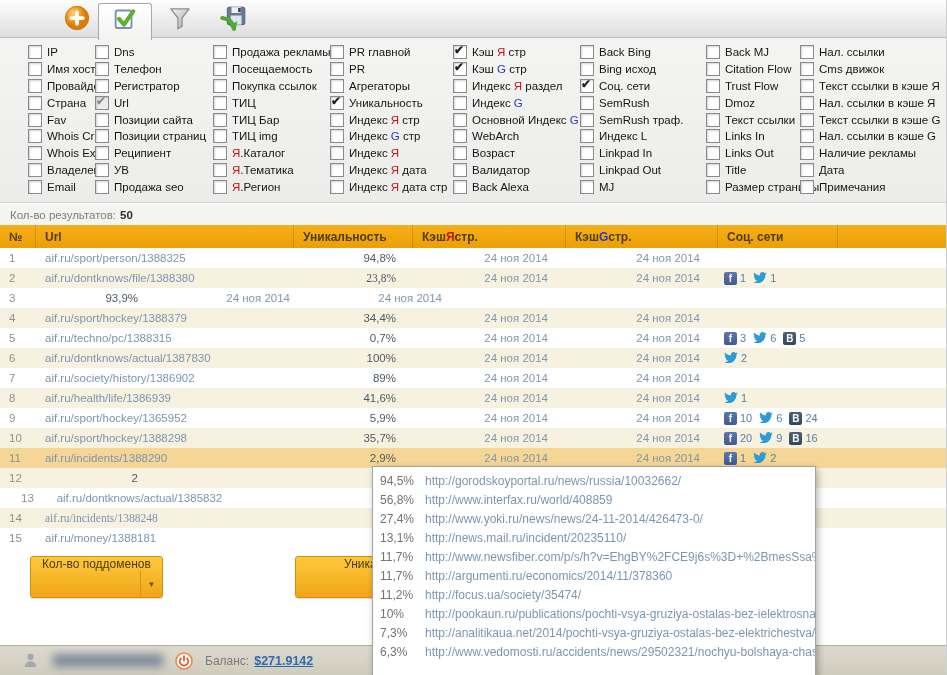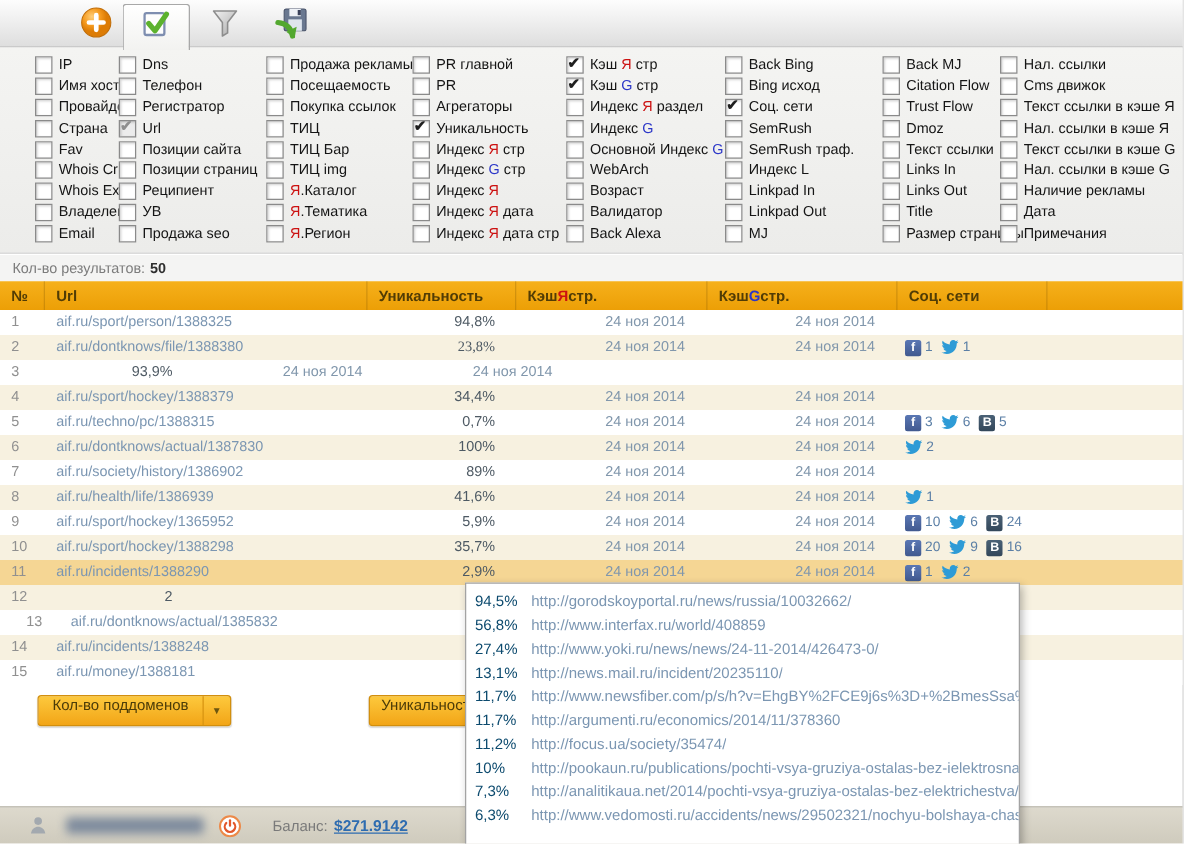--- a/index.html
+++ b/index.html
@@ -45,37 +45,37 @@
   .uniq{justify-content:flex-end;padding-right:16px;color:#4e5a64;}
   .date{justify-content:flex-end;padding-right:17px;color:#8197ac;}
   .social{padding-left:7px;gap:3px;}
   .scount{color:#5b7fa6;font-size:11px;margin-right:4px;}
   .sic{width:13px;height:13px;border-radius:2px;color:#fff;font-size:10px;font-weight:bold;display:inline-flex;align-items:center;justify-content:center;flex:none;}
   .fbic{background:linear-gradient(#5a77b4,#41598f);}
   .vkic{background:linear-gradient(#4a6176,#33475a);}
   .twsvg{width:14px;height:12px;fill:#2e9bd6;flex:none;}
 
   
-  .btn{position:absolute;top:556px;height:25px;background:linear-gradient(#fdc93d,#f2a517);border:1px solid #d28f0e;border-radius:3px;color:#4c3c08;font-size:12px;box-sizing:border-box;display:flex;align-items:flex-start;cursor:pointer;box-shadow:0 1px 1px rgba(0,0,0,.15);}
+  .btn{position:absolute;top:556px;height:42px;background:linear-gradient(#fdc93d,#f2a517);border:1px solid #d28f0e;border-radius:3px;color:#4c3c08;font-size:12px;box-sizing:border-box;display:flex;align-items:flex-end;cursor:pointer;box-shadow:0 1px 1px rgba(0,0,0,.15);flex-direction:column;}
   .btn1{left:30px;}
   .btn1 .bmain{padding:0 11px;}
   .btn1 .barrow{width:21px;height:100%;border-left:1px solid #d89410;display:flex;align-items:center;justify-content:center;font-size:8px;color:#6b5510;}
   .btn2{left:295px;width:136px;padding:0 9px;overflow:hidden;z-index:10;}
 
   
   .popup{position:absolute;left:372px;top:466px;width:444px;height:232px;background:#fff;border:1px solid #a3a3a3;box-shadow:2px 3px 7px rgba(0,0,0,.3);z-index:50;overflow:hidden;padding-top:4px;box-sizing:border-box;}
   .prow{display:flex;height:19px;align-items:center;font-size:12px;}
-  .pp{width:45px;flex:none;padding-left:7px;color:#0c4a6e;}
+  .pp{width:45px;flex:none;padding-left:7px;color:#737373;}
   .pu{overflow:hidden;white-space:nowrap;}
   .pu a{color:#7b96b2;text-decoration:none;white-space:nowrap;}
 
   
   .footer{position:absolute;left:0;top:645px;width:947px;height:30px;background:linear-gradient(#ddd9cd,#cfcbbd);border-top:1px solid #b3afa1;box-sizing:border-box;display:flex;align-items:center;z-index:20;}
   .user-blur{width:110px;height:13px;background:#7e8b9d;border-radius:3px;filter:blur(4px);margin-left:14px;}
-  .balance-label{color:#7a7a7a;font-size:12px;margin-left:25px;}
+  .balance-label{color:#7a7a7a;font-size:12px;margin-left:12px;}
   .balance-value{color:#2e6cb0;font-weight:bold;font-size:12.5px;margin-left:5px;text-decoration:underline;}
   .picon{margin-left:22px;width:17px;height:17px;}
   .pwicon{margin-left:12px;width:18px;height:18px;}
 </style>
 </head>
 <body>
 
 <div id="app">
 
   <div class="toolbar">
@@ -636,21 +636,21 @@
             <a href="#">aif.ru/dontknows/actual/1385832</a>
           </div>
           <div class="td uniq" style="width: 119px;"></div>
           <div class="td date" style="width: 153px;"></div>
           <div class="td date" style="width: 152px;"></div>
           <div class="td social" style="width: 120px;"></div>
           <div class="td" style="width: 110px;"></div>
         </div>
         <div class="trow even">
           <div class="td num" style="width: 35px;">14</div>
-          <div class="td urlcell" style="width: 258px;">
+          <div class="td urlcell" style="width: 258px; font-family: Liberation Serif, serif;">
             <a href="#">aif.ru/incidents/1388248</a>
           </div>
           <div class="td uniq" style="width: 119px;"></div>
           <div class="td date" style="width: 153px;"></div>
           <div class="td date" style="width: 152px;"></div>
           <div class="td social" style="width: 120px;"></div>
           <div class="td" style="width: 110px;"></div>
         </div>
         <div class="trow">
           <div class="td num" style="width: 35px;">15</div>

